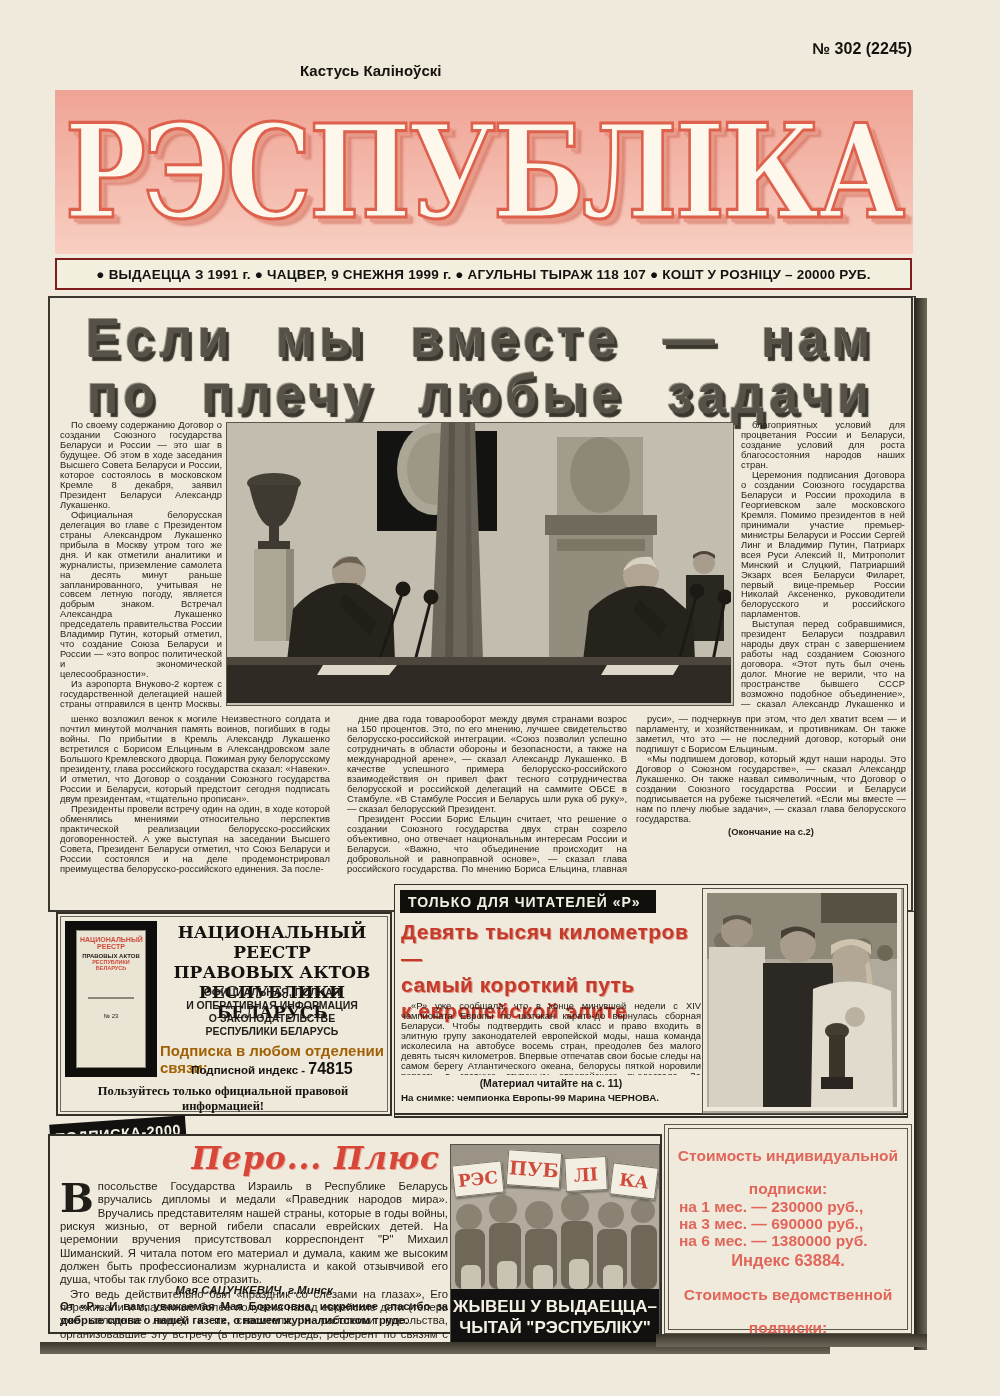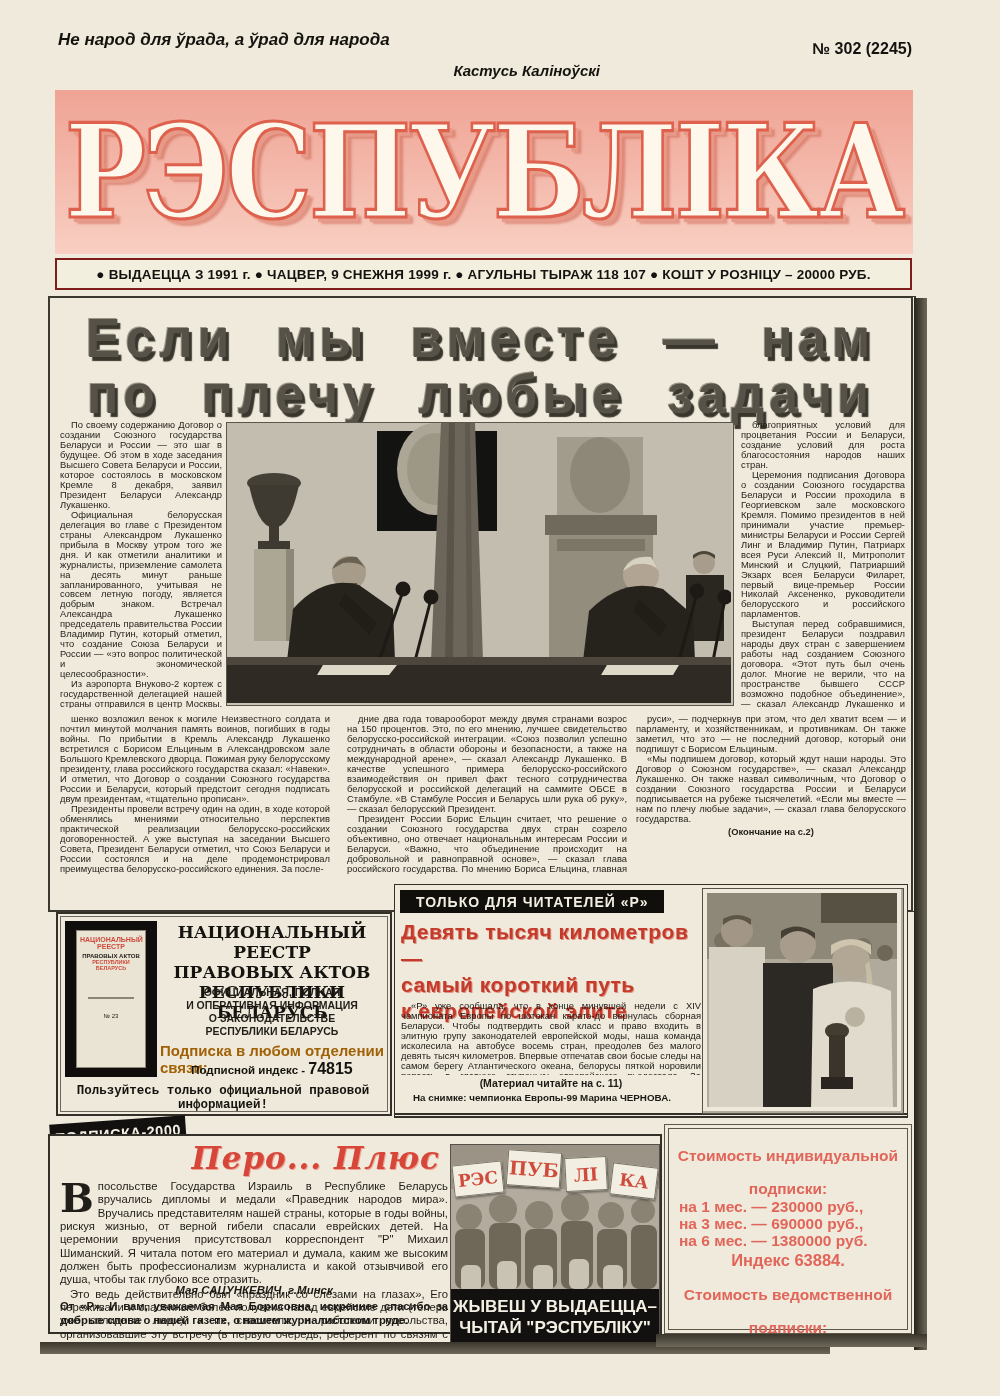--- a/index.html
+++ b/index.html
@@ -2,21 +2,21 @@
 <html><head>
 <meta charset="utf-8">
 <style>
   html,body{margin:0;padding:0;background:#e8e3d2;}
   #page{position:relative;width:1000px;height:1396px;background:#efeadb;overflow:hidden;
         font-family:"Liberation Sans",sans-serif;color:#1c1a16;}
   .abs{position:absolute;}
 
   
   .motto{left:58px;top:30px;font-size:17px;font-weight:bold;font-style:italic;color:#15130f;}
-  .motto-author{left:300px;top:62px;width:300px;text-align:right;font-size:15px;font-weight:bold;font-style:italic;color:#15130f;}
+  .motto-author{left:300px;top:62px;width:300px;text-align:left;font-size:15px;font-weight:bold;color:#15130f;}
   .issue-no{left:700px;top:40px;width:212px;text-align:right;font-size:16px;font-weight:bold;color:#15130f;}
   .masthead{left:55px;top:90px;width:858px;height:164px;
       background:linear-gradient(180deg,#efa495 0%,#f3b6a8 45%,#f8cfc2 100%);
       display:flex;align-items:center;justify-content:center;overflow:hidden;}
   .masthead-title{font-family:"DejaVu Serif",serif;font-weight:bold;font-size:106px;line-height:1;
       letter-spacing:-3px;color:#fdf7ec;
       -webkit-text-stroke:2.5px #dd614d;
       text-shadow:4px 4px 0 #e89a89, 7px 6px 2px rgba(197,84,64,.45);
       transform:scale(1.02,1.22);transform-origin:center;white-space:nowrap;}
   .info-bar{left:55px;top:258px;width:853px;height:28px;border:2px solid #7f1d1d;background:#f3efdf;
@@ -52,32 +52,32 @@
   .bk2{font-size:6px;font-weight:bold;color:#26231d;margin-top:2px;line-height:1.1;}
   .bk3{font-size:5.5px;font-weight:bold;color:#cf4b3c;line-height:1.1;}
   .bkline{height:2px;background:#8b8678;margin:26px 8px 0 8px;}
   .bknum{font-size:6px;color:#26231d;margin-top:14px;}
   .reg-title{left:102px;top:8px;width:224px;text-align:center;font-family:"DejaVu Serif",serif;
       font-weight:bold;font-size:17px;line-height:1.18;color:#15130f;}
   .reg-sub{left:102px;top:72px;width:224px;text-align:center;font-weight:bold;font-size:10.5px;line-height:1.25;color:#211e19;}
   .reg-subscribe{left:102px;top:128px;width:224px;text-align:left;font-weight:bold;font-size:15px;color:#a16207;}
   .reg-index{left:102px;top:146px;width:224px;text-align:center;font-weight:bold;font-size:11.5px;color:#15130f;}
   .reg-index .idx{font-size:16px;}
-  .reg-footer{left:6px;top:170px;width:318px;text-align:center;font-family:Liberation Mono, monospace;font-weight:bold;font-size:12.5px;color:#15130f;}
+  .reg-footer{left:6px;top:170px;width:318px;text-align:center;font-family:Liberation Serif, serif;font-weight:bold;font-size:12.5px;color:#15130f;}
 
   
   .readers{left:394px;top:884px;width:514px;height:234px;border:1.5px solid #33302a;border-bottom:5px double #33302a;background:#efeadb;box-sizing:border-box;}
   .kicker{left:5px;top:5px;width:248px;height:23px;background:#100f0c;color:#f2eee1;display:flex;align-items:center;
-      padding-left:16px;font-weight:bold;font-size:14px;letter-spacing:1px;white-space:nowrap;}
+      padding-left:8px;font-weight:bold;font-size:14px;letter-spacing:1px;white-space:nowrap;}
   .sport-hl{left:6px;top:34px;width:300px;font-weight:bold;font-size:21px;line-height:1.25;color:#c43a2b;
       letter-spacing:.5px;text-shadow:1px 1px 0 #dd9284;}
   .sport-body{left:6px;top:116px;width:300px;height:74px;font-size:9.4px;line-height:1.07;text-align:justify;overflow:hidden;}
   .sport-body p{margin:0;text-indent:10px;}
   .sport-note{left:6px;top:192px;width:300px;text-align:center;font-weight:bold;font-size:10.5px;}
-  .sport-cap{left:18px;top:207px;width:300px;font-weight:bold;font-size:9.8px;}
+  .sport-cap{left:6px;top:207px;width:300px;font-weight:bold;font-size:9.8px;}
   .karate-frame{right:3px;top:3px;width:200px;height:224px;border:1px solid #55514a;background:#b0aa9c;}
 
   
   .badge{left:50px;top:1120px;width:136px;height:28px;background:#121110;color:#f3efe2;display:flex;align-items:center;justify-content:center;
       font-weight:bold;font-size:14.5px;transform:rotate(-4deg);letter-spacing:.5px;}
   .letterbox{left:48px;top:1134px;width:614px;height:200px;border:2px solid #33302a;background:#efeadb;box-sizing:border-box;}
   .script-hl{left:120px;top:4px;width:400px;text-align:center;font-family:"DejaVu Serif",serif;font-style:italic;font-weight:bold;
       font-size:31px;color:#d6473a;letter-spacing:1px;text-shadow:1px 1px 0 #eba396;white-space:nowrap;}
   .lb-body{left:10px;top:44px;width:388px;font-size:11.3px;line-height:1.18;text-align:justify;color:#211e19;}
   .lb-body p{margin:0;}
@@ -106,21 +106,20 @@
   
   .frame-right{left:914px;top:298px;width:13px;height:1052px;background:linear-gradient(90deg,#27241c,#6e685a);}
   .frame-bottom{left:40px;top:1342px;width:790px;height:12px;background:linear-gradient(180deg,#3a362b,#6e685a);}
   .frame-price{left:656px;top:1334px;width:271px;height:13px;background:linear-gradient(180deg,#3a362b,#6e685a);}
 </style>
 </head>
 <body>
 
 <div id="page">
 
-  <div class="abs motto">Не народ для ўрада, а ўрад для народа</div>
   <div class="abs motto-author">Кастусь  Каліноўскі</div>
   <div class="abs issue-no">№ 302 (2245)</div>
 
   <div class="abs masthead">
     <div class="masthead-title">РЭСПУБЛІКА</div>
   </div>
 
   <div class="abs info-bar">● ВЫДАЕЦЦА  З 1991 г.   ● ЧАЦВЕР, 9 СНЕЖНЯ  1999 г.   ● АГУЛЬНЫ  ТЫРАЖ 118 107   ● КОШТ  У  РОЗНІЦУ – 20000 РУБ.</div>
 
   <div class="abs main-box">

